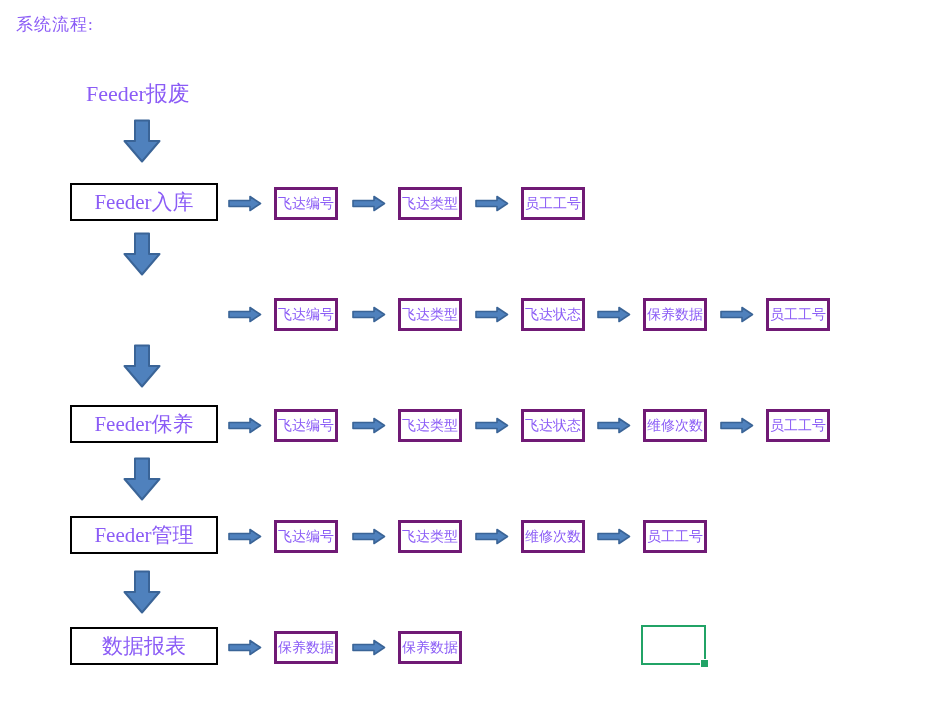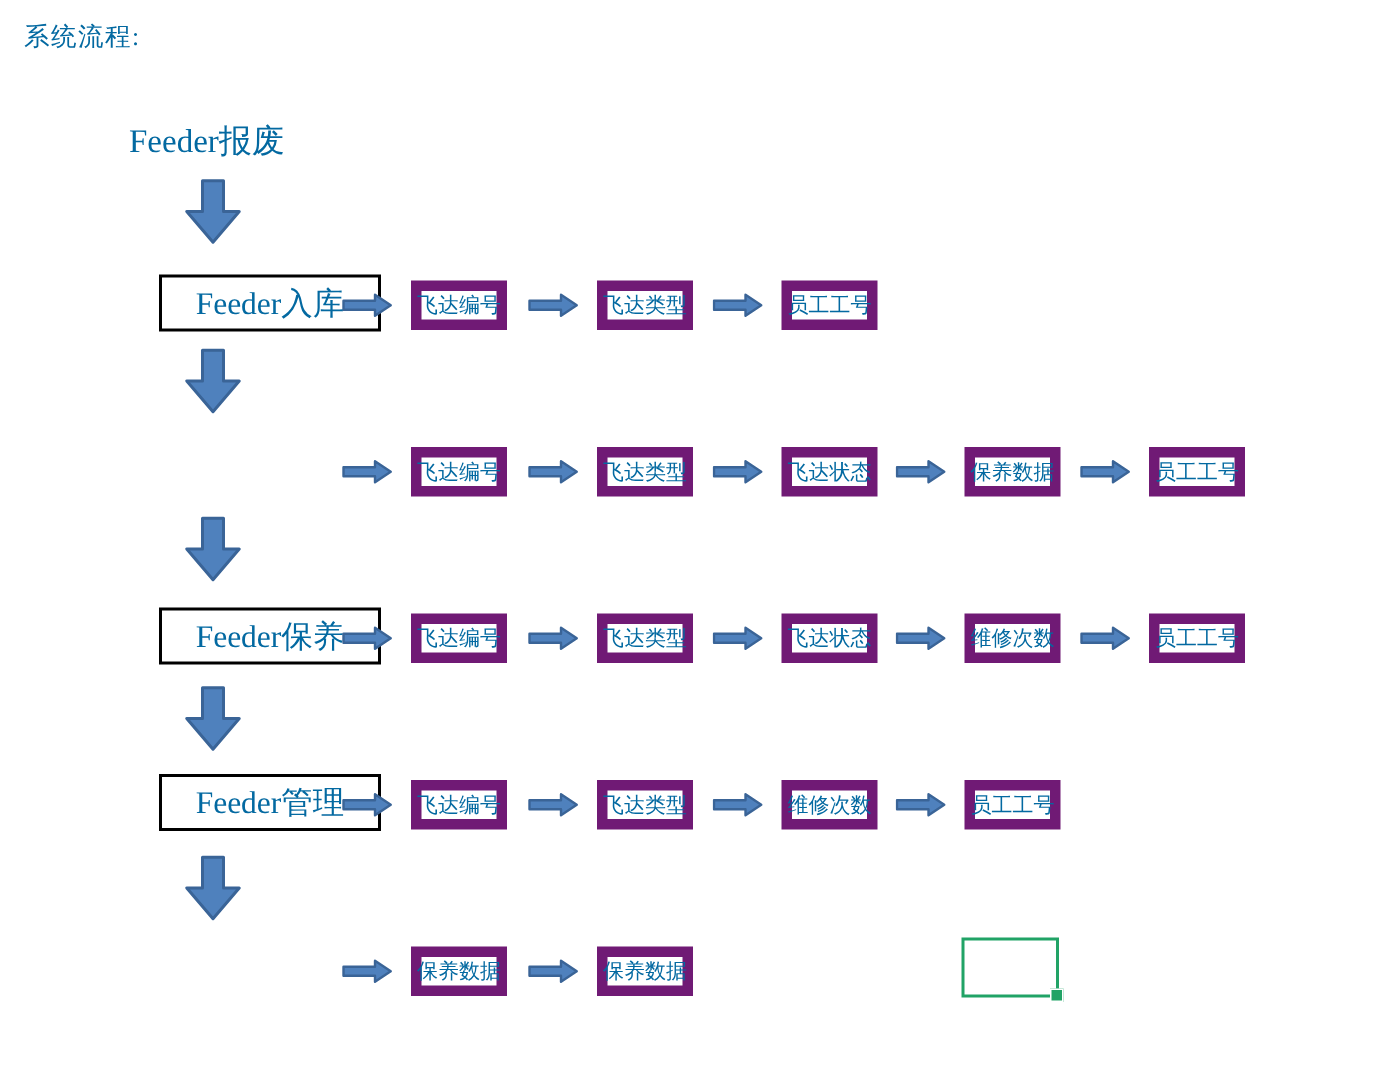--- a/index.html
+++ b/index.html
@@ -1,30 +1,30 @@
 <!DOCTYPE html>
 <html><head>
 <meta charset="utf-8">
 <style>
   html,body{margin:0;padding:0;background:#fff;}
   .canvas{
     position:relative;width:929px;height:717px;background:#ffffff;
-    font-family:"Liberation Serif","DejaVu Serif",serif;color:#0369a1;overflow:hidden;
+    font-family:"Liberation Serif","DejaVu Serif",serif;color:#8b5cf6;overflow:hidden;
   }
   .title{position:absolute;left:16px;top:13px;font-size:17px;letter-spacing:1px;}
   .heading{position:absolute;left:86px;top:79px;font-size:22px;}
   .row{position:absolute;left:0;width:929px;height:46px;}
   .main-box{
     position:absolute;left:70px;top:0;width:148px;height:38px;
     border:2.5px solid #000;box-sizing:border-box;background:#fff;
-    display:flex;align-items:center;justify-content:center;font-size:21px;margin-left:36px;
+    display:flex;align-items:center;justify-content:center;font-size:21px;
   }
   .small-box{
     position:absolute;top:4px;width:64px;height:33px;
-    border:7px solid #701a75;box-sizing:border-box;background:#fff;
+    border:3px solid #701a75;box-sizing:border-box;background:#fff;
     display:flex;align-items:center;justify-content:center;font-size:14px;white-space:nowrap;
   }
   .rarrow{position:absolute;top:12px;width:34px;height:17px;display:block;}
   .darrow{position:absolute;left:123px;width:38px;height:44px;display:block;}
   .c1{left:274px}.c2{left:398px}.c3{left:521px}.c4{left:643px}.c5{left:766px}
   .a1{left:228px}.a2{left:352px}.a3{left:475px}.a4{left:597px}.a5{left:720px}
   .selection{
     position:absolute;left:641px;top:625px;width:65px;height:40px;
     border:2px solid #21A366;box-sizing:border-box;background:transparent;
   }
@@ -174,20 +174,23 @@
       </div>
     <svg class="rarrow a4" viewBox="0 0 34 17">
         <polygon points="1,5.5 22,5.5 22,1.5 32.5,8.5 22,15.5 22,11.5 1,11.5" fill="#4F81BD" stroke="#3A6497" stroke-width="1.6" stroke-linejoin="round"></polygon>
       </svg>
     <div class="small-box c4">
         <span>员工工号</span>
       </div>
   </div>
 
   <div class="row" style="top:627px">
+    <div class="main-box">
+        <span>数据报表</span>
+      </div>
     <svg class="rarrow a1" viewBox="0 0 34 17">
         <polygon points="1,5.5 22,5.5 22,1.5 32.5,8.5 22,15.5 22,11.5 1,11.5" fill="#4F81BD" stroke="#3A6497" stroke-width="1.6" stroke-linejoin="round"></polygon>
       </svg>
     <div class="small-box c1">
         <span>保养数据</span>
       </div>
     <svg class="rarrow a2" viewBox="0 0 34 17">
         <polygon points="1,5.5 22,5.5 22,1.5 32.5,8.5 22,15.5 22,11.5 1,11.5" fill="#4F81BD" stroke="#3A6497" stroke-width="1.6" stroke-linejoin="round"></polygon>
       </svg>
     <div class="small-box c2">

